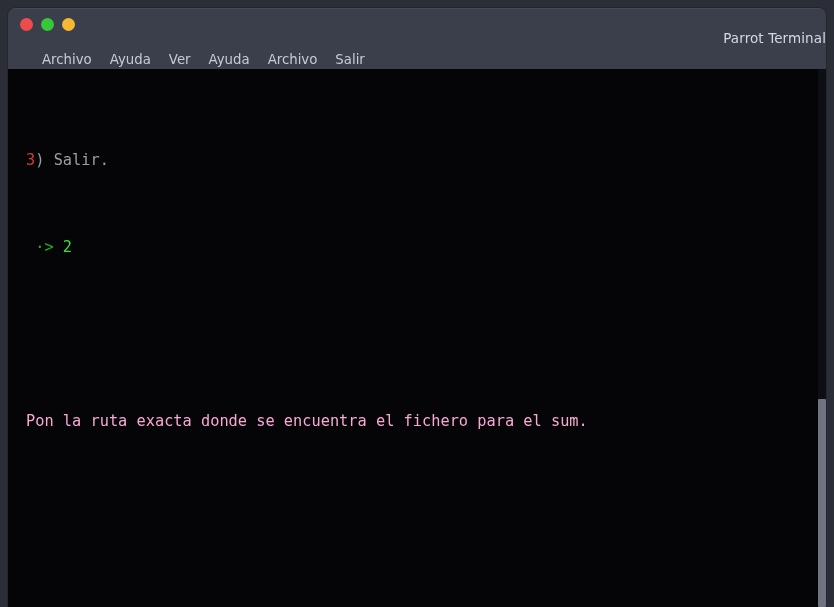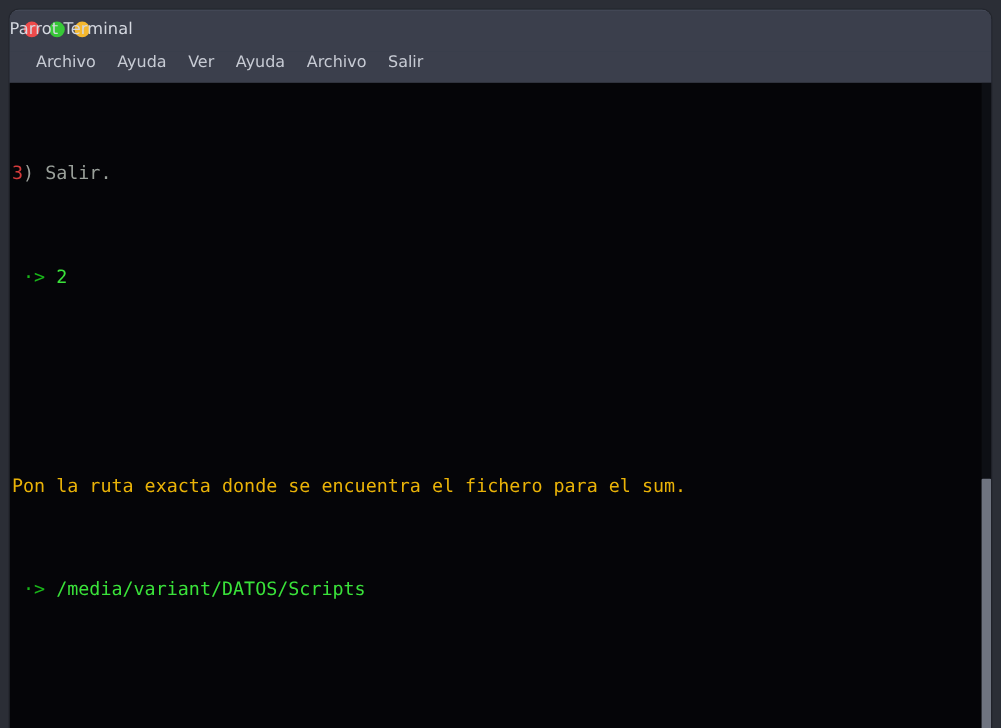--- a/index.html
+++ b/index.html
@@ -57,36 +57,36 @@
     border-radius: 50%;
     display: inline-block;
   }
   .light.close  { background: #ef4b4b; }
   .light.min    { background: #37c837; }
   .light.max    { background: #f5b82e; }
 
   #window-title {
     position: absolute;
     left: 0; right: 0;
-    top: 7px;
-    text-align: left;
+    top: 21px;
+    text-align: right;
     color: #d5d8e0;
     font-family: "DejaVu Sans", sans-serif;
     font-size: 13.5px;
     letter-spacing: 0.1px;
     pointer-events: none;
   }
 
   #menubar {
     position: relative;
     height: 27px;
     background: #3b3f4c;
     display: flex;
-    align-items: flex-start;
-    padding-left: 13px;
+    align-items: flex-end;
+    padding-left: 25px;
     gap: 0px;
   }
   .menu-item {
     color: #c7cbd4;
     font-family: "DejaVu Sans", sans-serif;
     font-size: 13.3px;
     padding: 2px 9px 3px 9px;
     cursor: default;
     white-space: nowrap;
   }
@@ -99,37 +99,37 @@
     width: 818px;
     height: 538px;
     background: #050508;
     overflow: hidden;
   }
   #screen {
     position: absolute;
     left: 0; top: 0;
     width: 810px;
     height: 538px;
-    padding: 0;
+    padding: 16px;
     box-sizing: border-box;
     font-family: "DejaVu Sans Mono", monospace;
     font-size: 15.3px;
     line-height: 21.7px;
     color: #d8d8d8;
     white-space: pre;
     overflow: hidden;
   }
   .line { height: 21.7px; padding-left: 2px; }
   .blank { height: 21.7px; }
 
   
   .c-red      { color: #d33b3b; }
   .c-grey     { color: #9aa09a; }
   .c-green-d  { color: #19b519; }
-  .c-yellow   { color: #eab308; }
+  .c-yellow   { color: #f9a8d4; }
   .c-brightgreen { color: #3ae23a; }
 
   
   #scrollbar-track {
     position: absolute;
     right: 0;
     top: 0;
     width: 8px;
     height: 538px;
     background: #0d0f14;
@@ -175,21 +175,20 @@
     <div id="screen">
 
       <div class="line"><span class="c-red">3</span><span class="c-grey">) Salir.</span></div>
 
       <div class="line"><span class="c-green-d"> ·&gt; </span><span class="c-brightgreen">2</span></div>
 
       <div class="blank"></div>
 
       <div class="line"><span class="c-yellow">Pon la ruta exacta donde se encuentra el fichero para el sum.</span></div>
 
-      <div class="line"><span class="c-green-d"> ·&gt; </span><span class="c-brightgreen">/media/variant/DATOS/Scripts</span></div>
 
       <div class="blank"></div>
 
       
 
       
 
       
 
       

